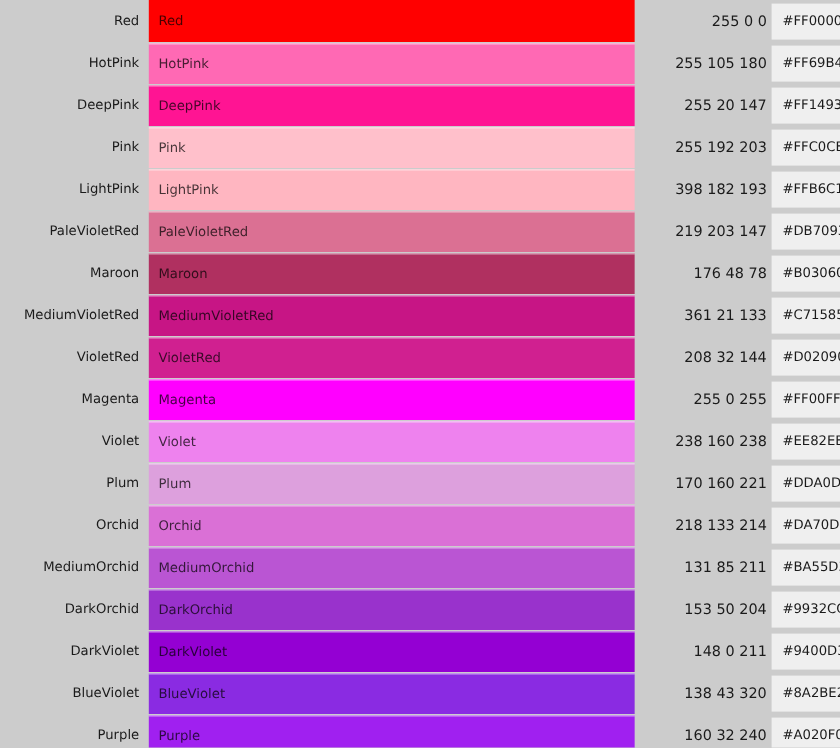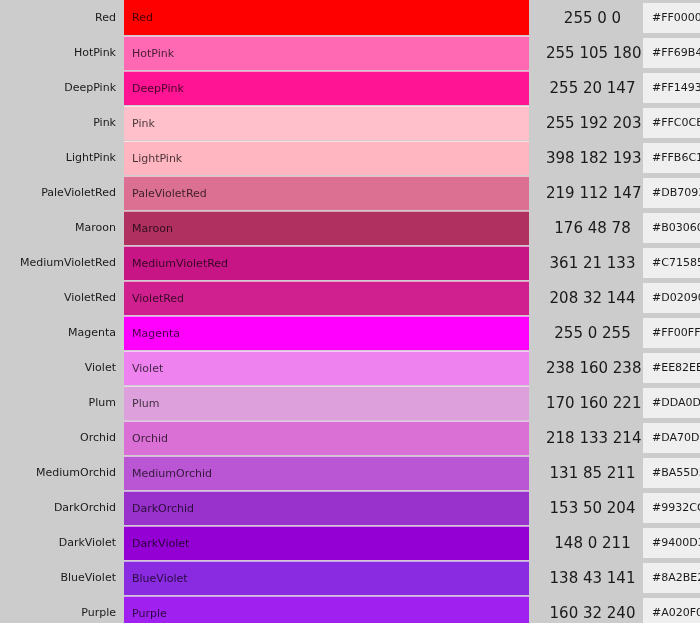--- a/index.html
+++ b/index.html
@@ -62,22 +62,22 @@
     border-top: none;
     height: 35px;
     line-height: 35px;
   }
 
   
   td.rgb-cell {
     width: 93px;
     padding: 0 4px 0 17px;
     vertical-align: middle;
-    text-align: center;
-    font-size: 15px;
+    text-align: right;
+    font-size: 12px;
     color: #1a1a1a;
     background: #cccccc;
     white-space: nowrap;
   }
 
   
   td.hex-cell {
     width: 86px;
     padding: 0;
     vertical-align: middle;
@@ -150,21 +150,21 @@
         <td class="rgb-cell">398 182 193</td>
         <td class="hex-cell">
           <span class="hex-box">#FFB6C1</span>
         </td>
       </tr>
       <tr>
         <td class="name-cell">PaleVioletRed</td>
         <td class="swatch-cell">
           <span class="swatch" style="background-color: rgb(219, 112, 147);">PaleVioletRed</span>
         </td>
-        <td class="rgb-cell">219 112 147</td>
+        <td class="rgb-cell">219 203 147</td>
         <td class="hex-cell">
           <span class="hex-box">#DB7093</span>
         </td>
       </tr>
       <tr>
         <td class="name-cell">Maroon</td>
         <td class="swatch-cell">
           <span class="swatch" style="background-color: rgb(176, 48, 96);">Maroon</span>
         </td>
         <td class="rgb-cell">176 48 78</td>
@@ -260,21 +260,21 @@
         <td class="rgb-cell">148 0 211</td>
         <td class="hex-cell">
           <span class="hex-box">#9400D3</span>
         </td>
       </tr>
       <tr>
         <td class="name-cell">BlueViolet</td>
         <td class="swatch-cell">
           <span class="swatch" style="background-color: rgb(138, 43, 226);">BlueViolet</span>
         </td>
-        <td class="rgb-cell">138 43 141</td>
+        <td class="rgb-cell">138 43 320</td>
         <td class="hex-cell">
           <span class="hex-box">#8A2BE2</span>
         </td>
       </tr>
       <tr>
         <td class="name-cell">Purple</td>
         <td class="swatch-cell">
           <span class="swatch" style="background-color: rgb(160, 32, 240);">Purple</span>
         </td>
         <td class="rgb-cell">160 32 240</td>

